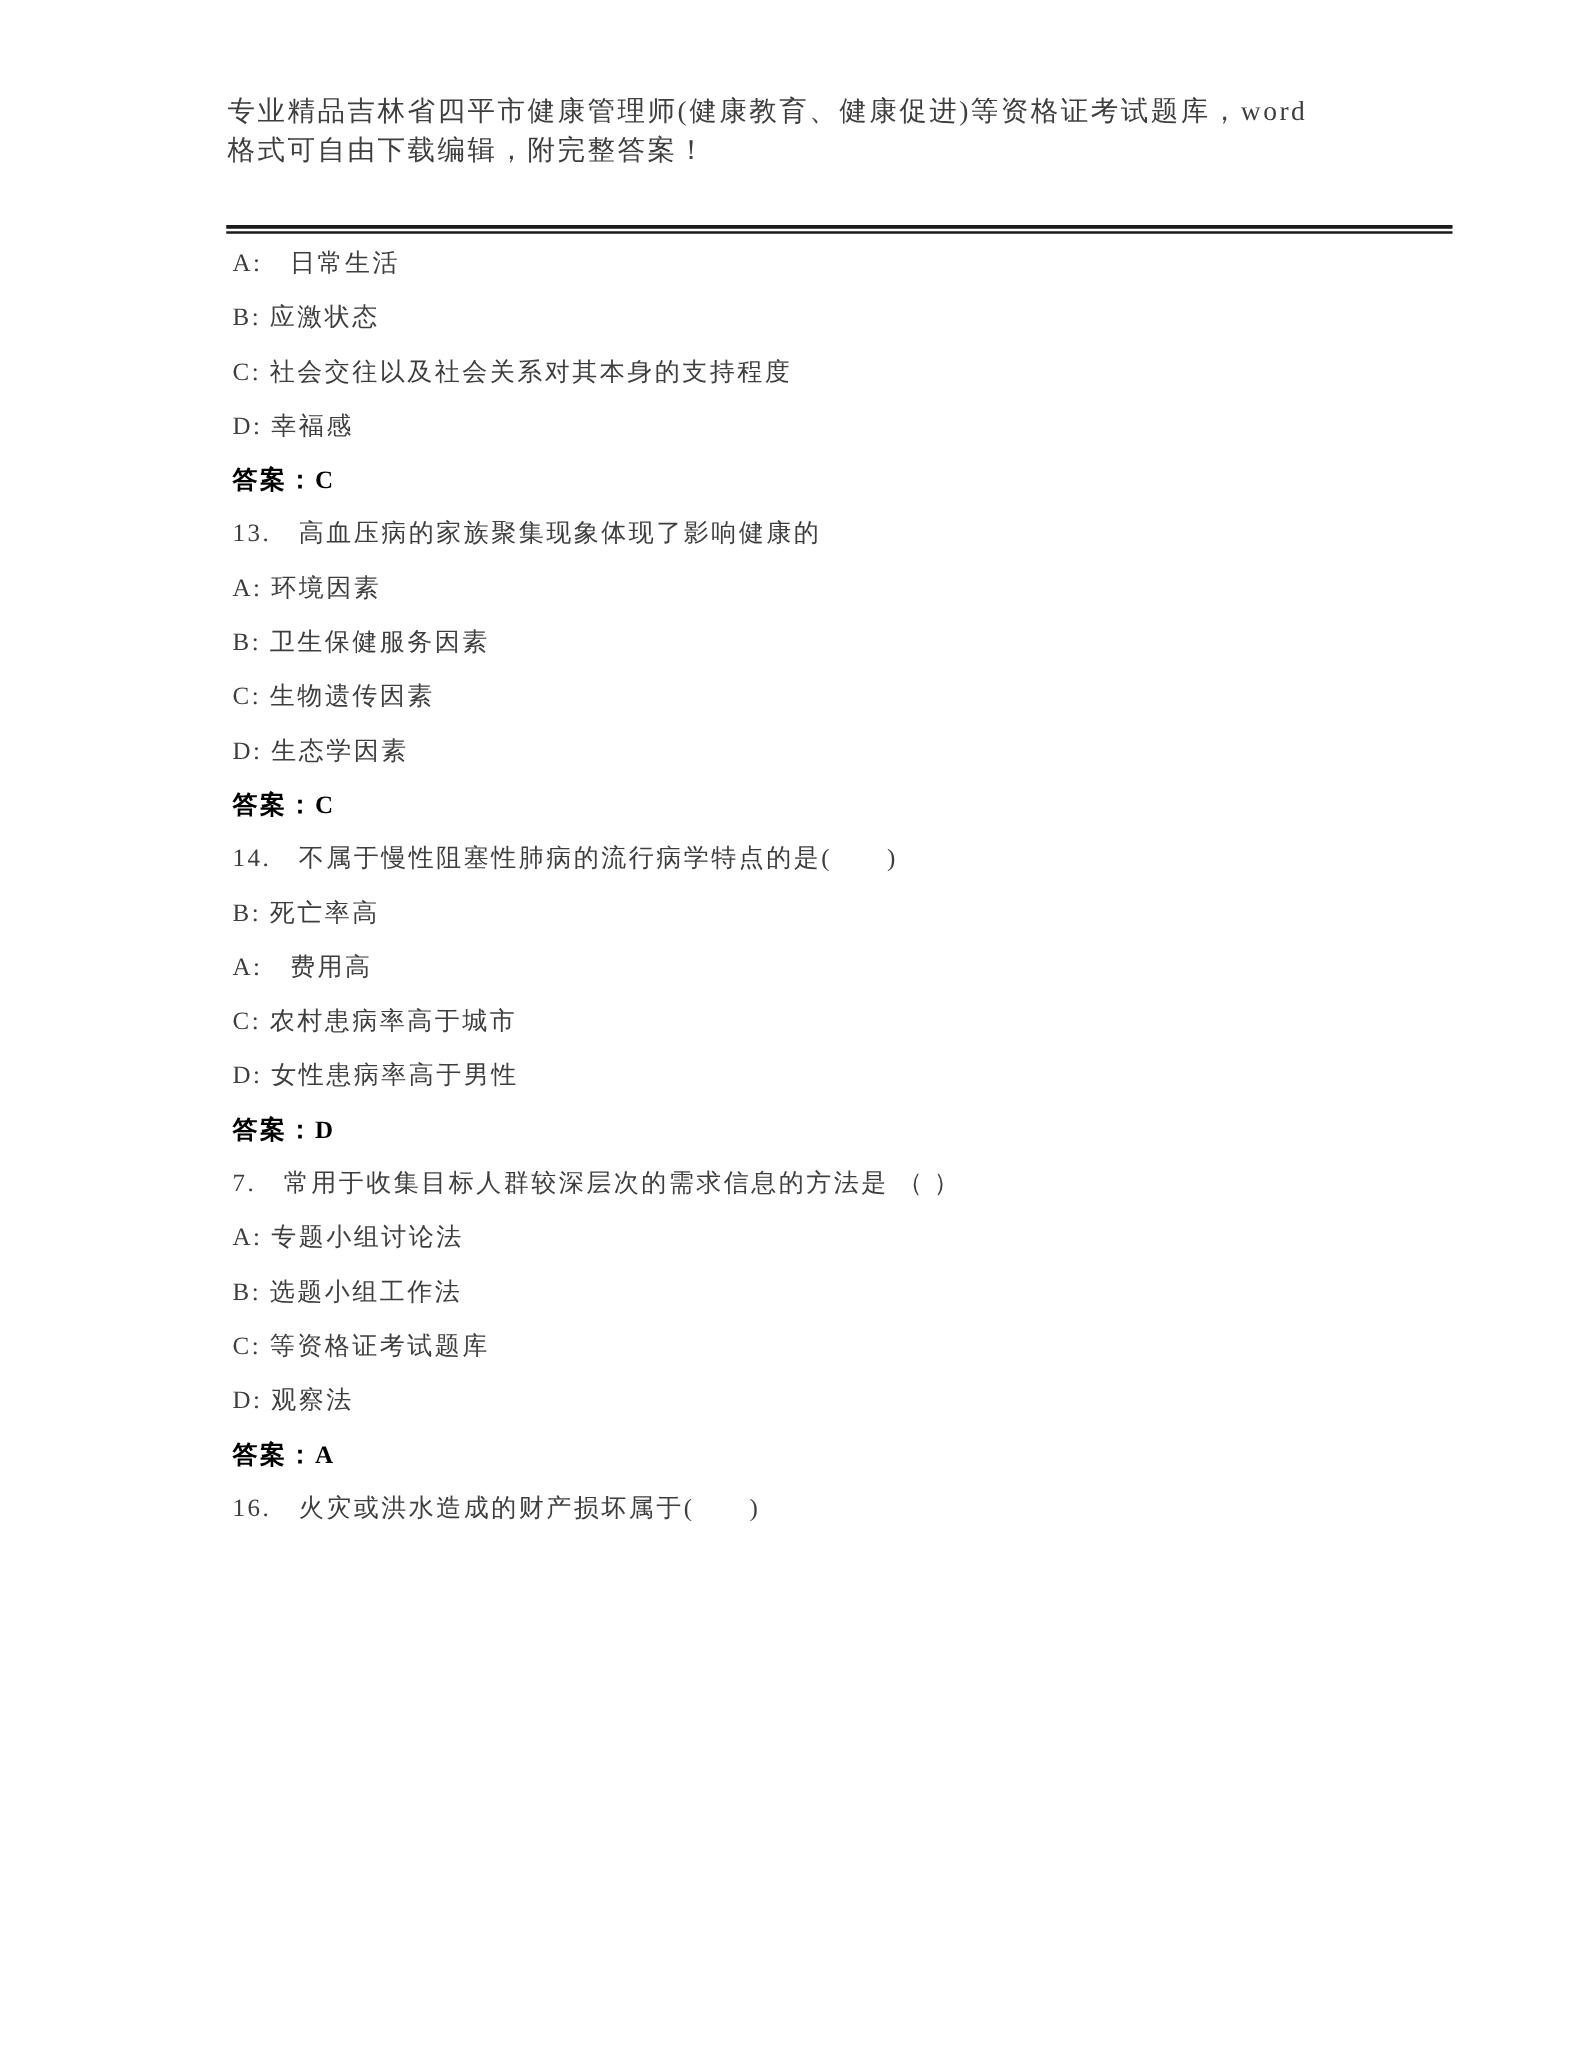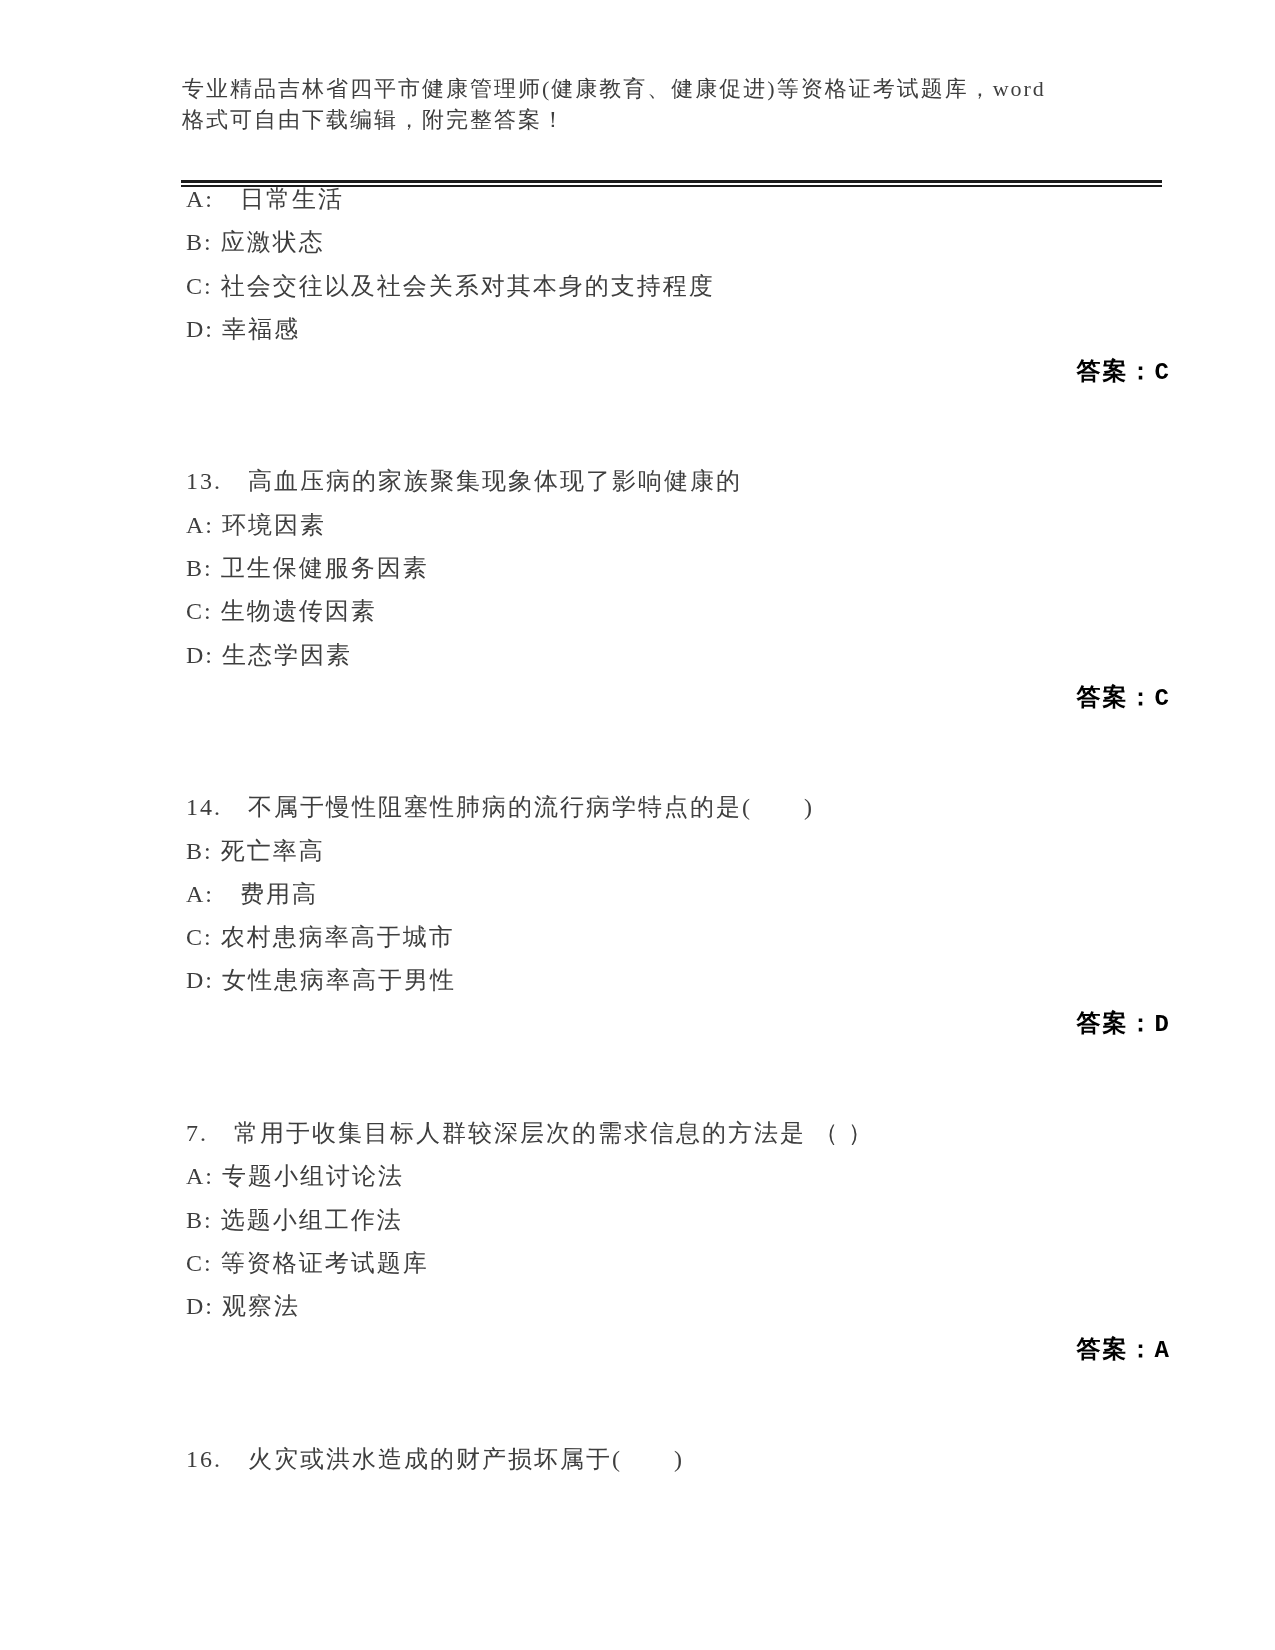--- a/index.html
+++ b/index.html
@@ -37,37 +37,35 @@
     width: 981px;
     height: 2px;
     box-sizing: content-box;
     border-top: 3px solid #1b1b1b;
     border-bottom: 2px solid #1b1b1b;
     background: #ffffff;
   }
   .content {
     position: absolute;
     left: 186px;
-    top: 178px;
+    top: 190px;
     width: 985px;
-    font-size: 24px;
+    font-size: 20px;
     line-height: 43.3px;
     letter-spacing: 2px;
   }
   .qblock + .qblock {
-    margin-top: 66px;
   }
   .qline {
     white-space: pre-wrap;
   }
   .answer {
     font-weight: bold;
     color: #000000;
-    font-family: Liberation Mono, monospace;
-    text-align: right;
+    font-family: Liberation Serif, serif;
   }
 </style>
 </head>
 <body>
 
 <div class="page">
 
   <div class="header">
     <div class="header-line">专业精品吉林省四平市健康管理师(健康教育、健康促进)等资格证考试题库，word</div>
     <div class="header-line">格式可自由下载编辑，附完整答案！</div>

